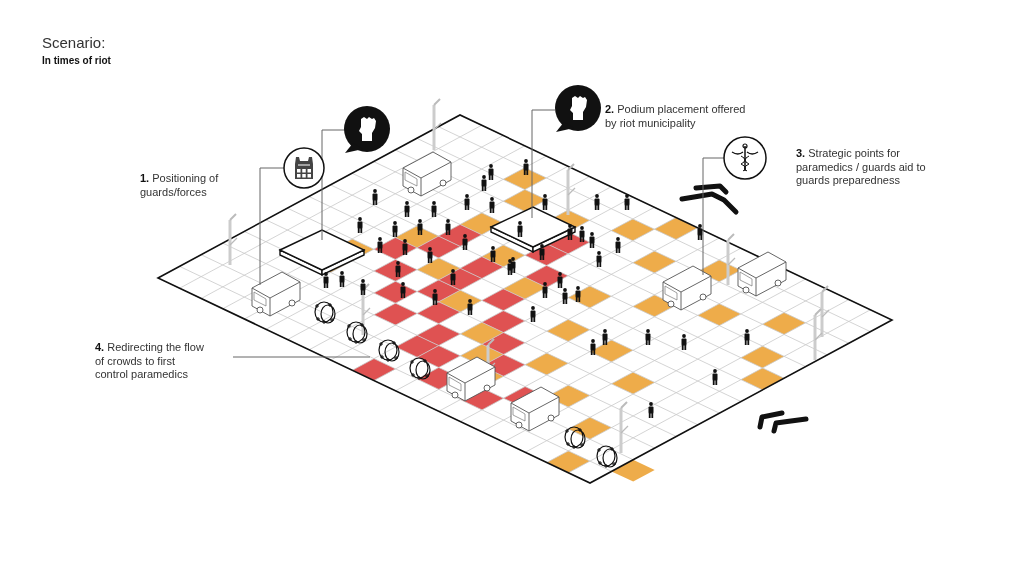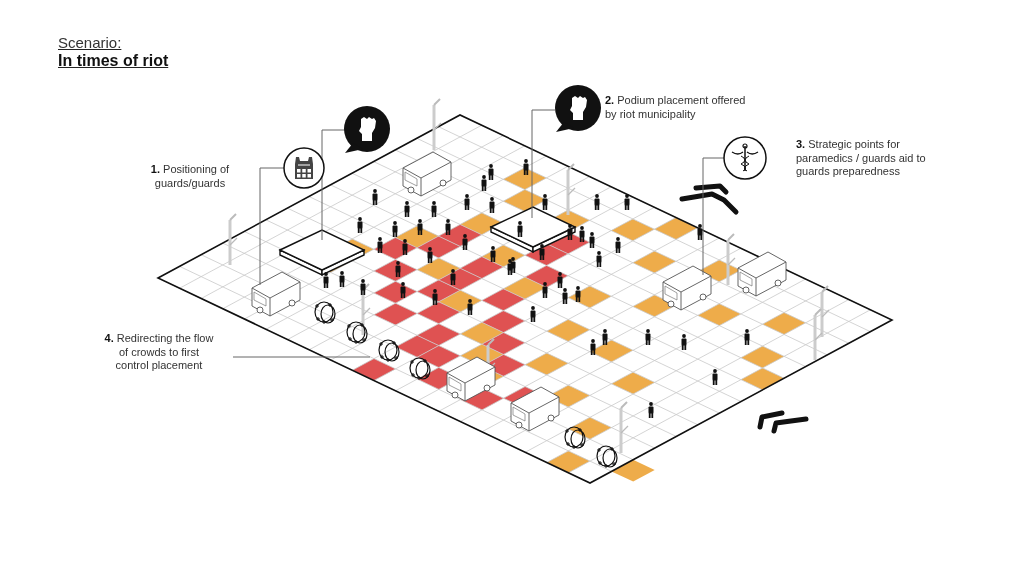--- a/index.html
+++ b/index.html
@@ -1,23 +1,23 @@
 <!DOCTYPE html>
 <html><head>
 <meta charset="utf-8">
 <style>
   html, body { margin:0; padding:0; background:#ffffff; }
   body { width:1024px; height:576px; position:relative; overflow:hidden; font-family:"Liberation Sans", sans-serif; color:#222; }
-  .title-block { position:absolute; left:58px; top:34px;text-decoration:underline; }
+  .title-block { position:absolute; left:42px; top:34px; }
   .title-block .scenario { font-size:15px; color:#333; font-weight:normal; line-height:18px; }
-  .title-block .heading { font-size:16px; font-weight:bold; color:#111; line-height:18px; }
+  .title-block .heading { font-size:10px; font-weight:bold; color:#111; line-height:18px; }
   svg#scene { position:absolute; left:0; top:0; }
-  .note { position:absolute; font-size:11px; line-height:13.5px; color:#333; }
+  .note { position:absolute; font-size:11px; line-height:13.5px; color:#333;margin-top:9px; }
   .note b { color:#111; }
-  .note.right { text-align:center; }
+  .note.right { text-align:left; }
 </style>
 </head>
 <body>
 
 <div class="title-block">
   <div class="scenario">Scenario:</div>
   <div class="heading">In times of riot</div>
 </div>
 
 <svg id="scene" width="1024" height="576" viewBox="0 0 1024 576">
@@ -642,34 +642,34 @@
     <line x1="0" y1="-12" x2="0" y2="13" stroke="#111" stroke-width="1.5"></line>
     <circle cx="0" cy="-12" r="2" fill="none" stroke="#111" stroke-width="1.2"></circle>
     <path d="M-13,-6 Q-7,-2 -2,-6 M13,-6 Q7,-2 2,-6" stroke="#111" stroke-width="1.3" fill="none"></path>
     <path d="M-4,-2 Q4,2 -4,6 Q4,10 -2,13 M4,-2 Q-4,2 4,6 Q-4,10 2,13" stroke="#111" stroke-width="1" fill="none"></path>
   </g>
 </svg>
 
 <div class="note right" style="left:140px; top:163px; width:100px;">
   <b>1.</b>
   <span>Positioning of</span><br>
-  <span>guards/guards</span>
+  <span>guards/forces</span>
 </div>
 
 <div class="note" style="left:605px; top:94px; width:170px;">
   <b>2.</b>
   <span>Podium placement offered</span><br>
   <span>by riot municipality</span>
 </div>
 
 <div class="note" style="left:796px; top:138px; width:160px;">
   <b>3.</b>
   <span>Strategic points for</span><br>
   <span>paramedics / guards aid to</span><br>
   <span>guards preparedness</span>
 </div>
 
 <div class="note right" style="left:95px; top:332px; width:128px;">
   <b>4.</b>
   <span>Redirecting the flow</span><br>
   <span>of crowds to first</span><br>
-  <span>control placement</span>
+  <span>control paramedics</span>
 </div>
 
 </body></html>

